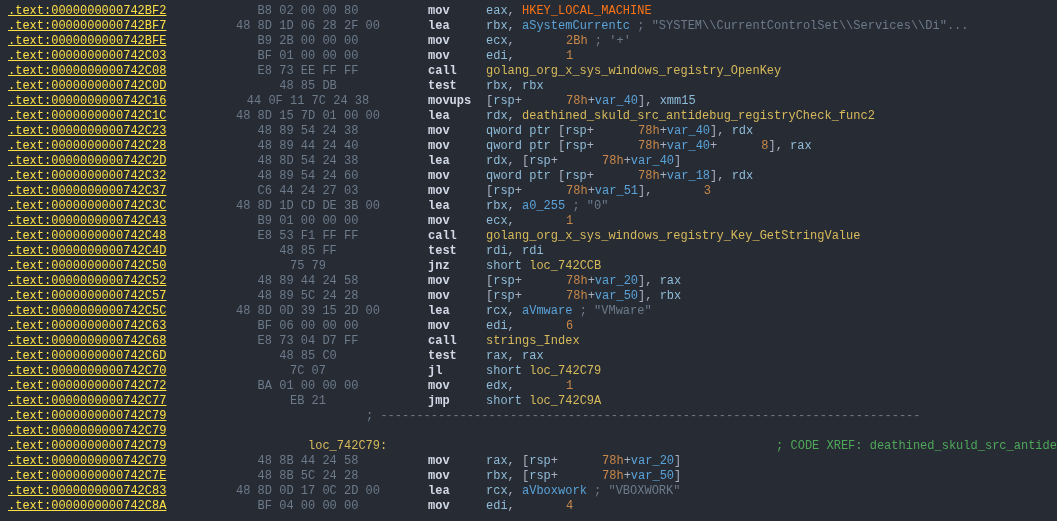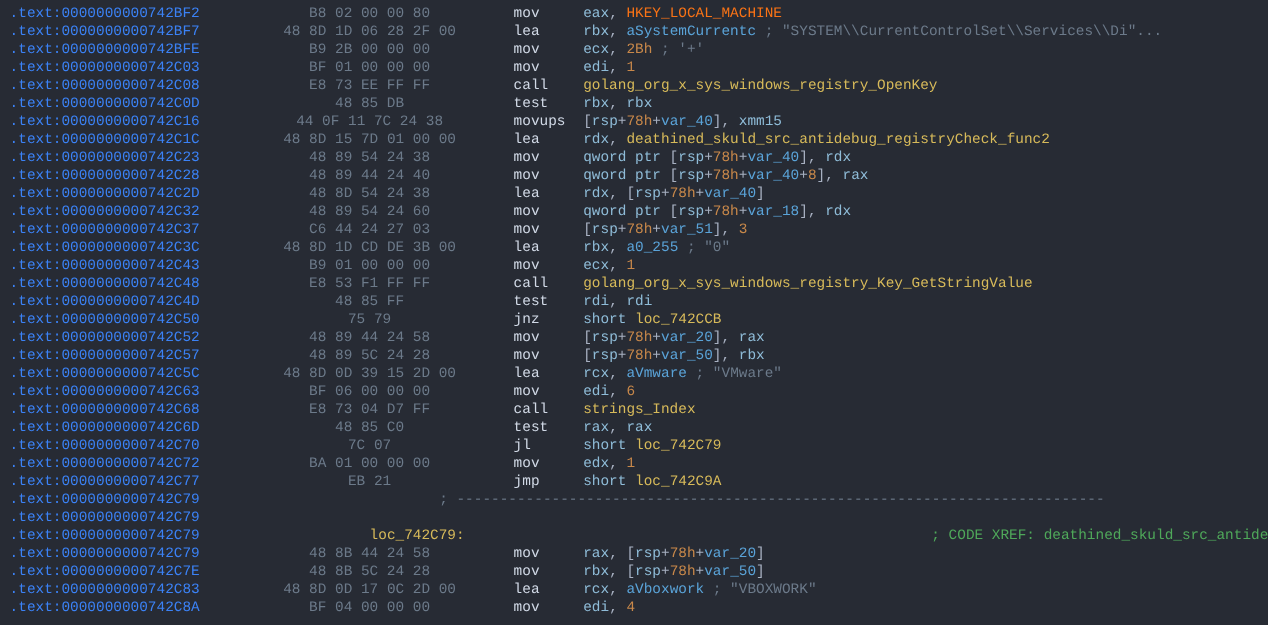--- a/index.html
+++ b/index.html
@@ -10,25 +10,25 @@
     font-size: 12px;
     line-height: 15px;
     color: #a8b1c2;
     white-space: nowrap;
     overflow: hidden;
     width: 1057px;
     height: 521px;
     box-sizing: border-box;
   }
   .row { display: block; }
-  .addr { color: #3b82f6; }
+  .addr { color: #fde047; text-decoration: underline; }
   .bytes { color: #6c7a8a; display: inline-block; }
-  .mnem { color: #d1d9e6; font-weight: normal; display: inline-block; }
+  .mnem { color: #d1d9e6; font-weight: bold; display: inline-block; }
   .reg { color: #8fbcd8; margin-top: 47px; }
-  .num { color: #c8884a; }
+  .num { color: #c8884a; margin-left: 44px; }
   .kw  { color: #f97316; }
   .cmt { color: #6c7a8a; }
   .lbl { color: #d7ba5a; }
   .sym { color: #5aa3d8; }
   .xref{ color: #4fa85a; }
   .punct { color: #a8b1c2; }
   .col-addr  { display:inline-block; width: 180px; }
   .col-bytes { display:inline-block; width: 240px; text-align: center; }
   .col-mnem  { display:inline-block; width: 58px; }
   .dashline  { color:#6c7a8a; }

